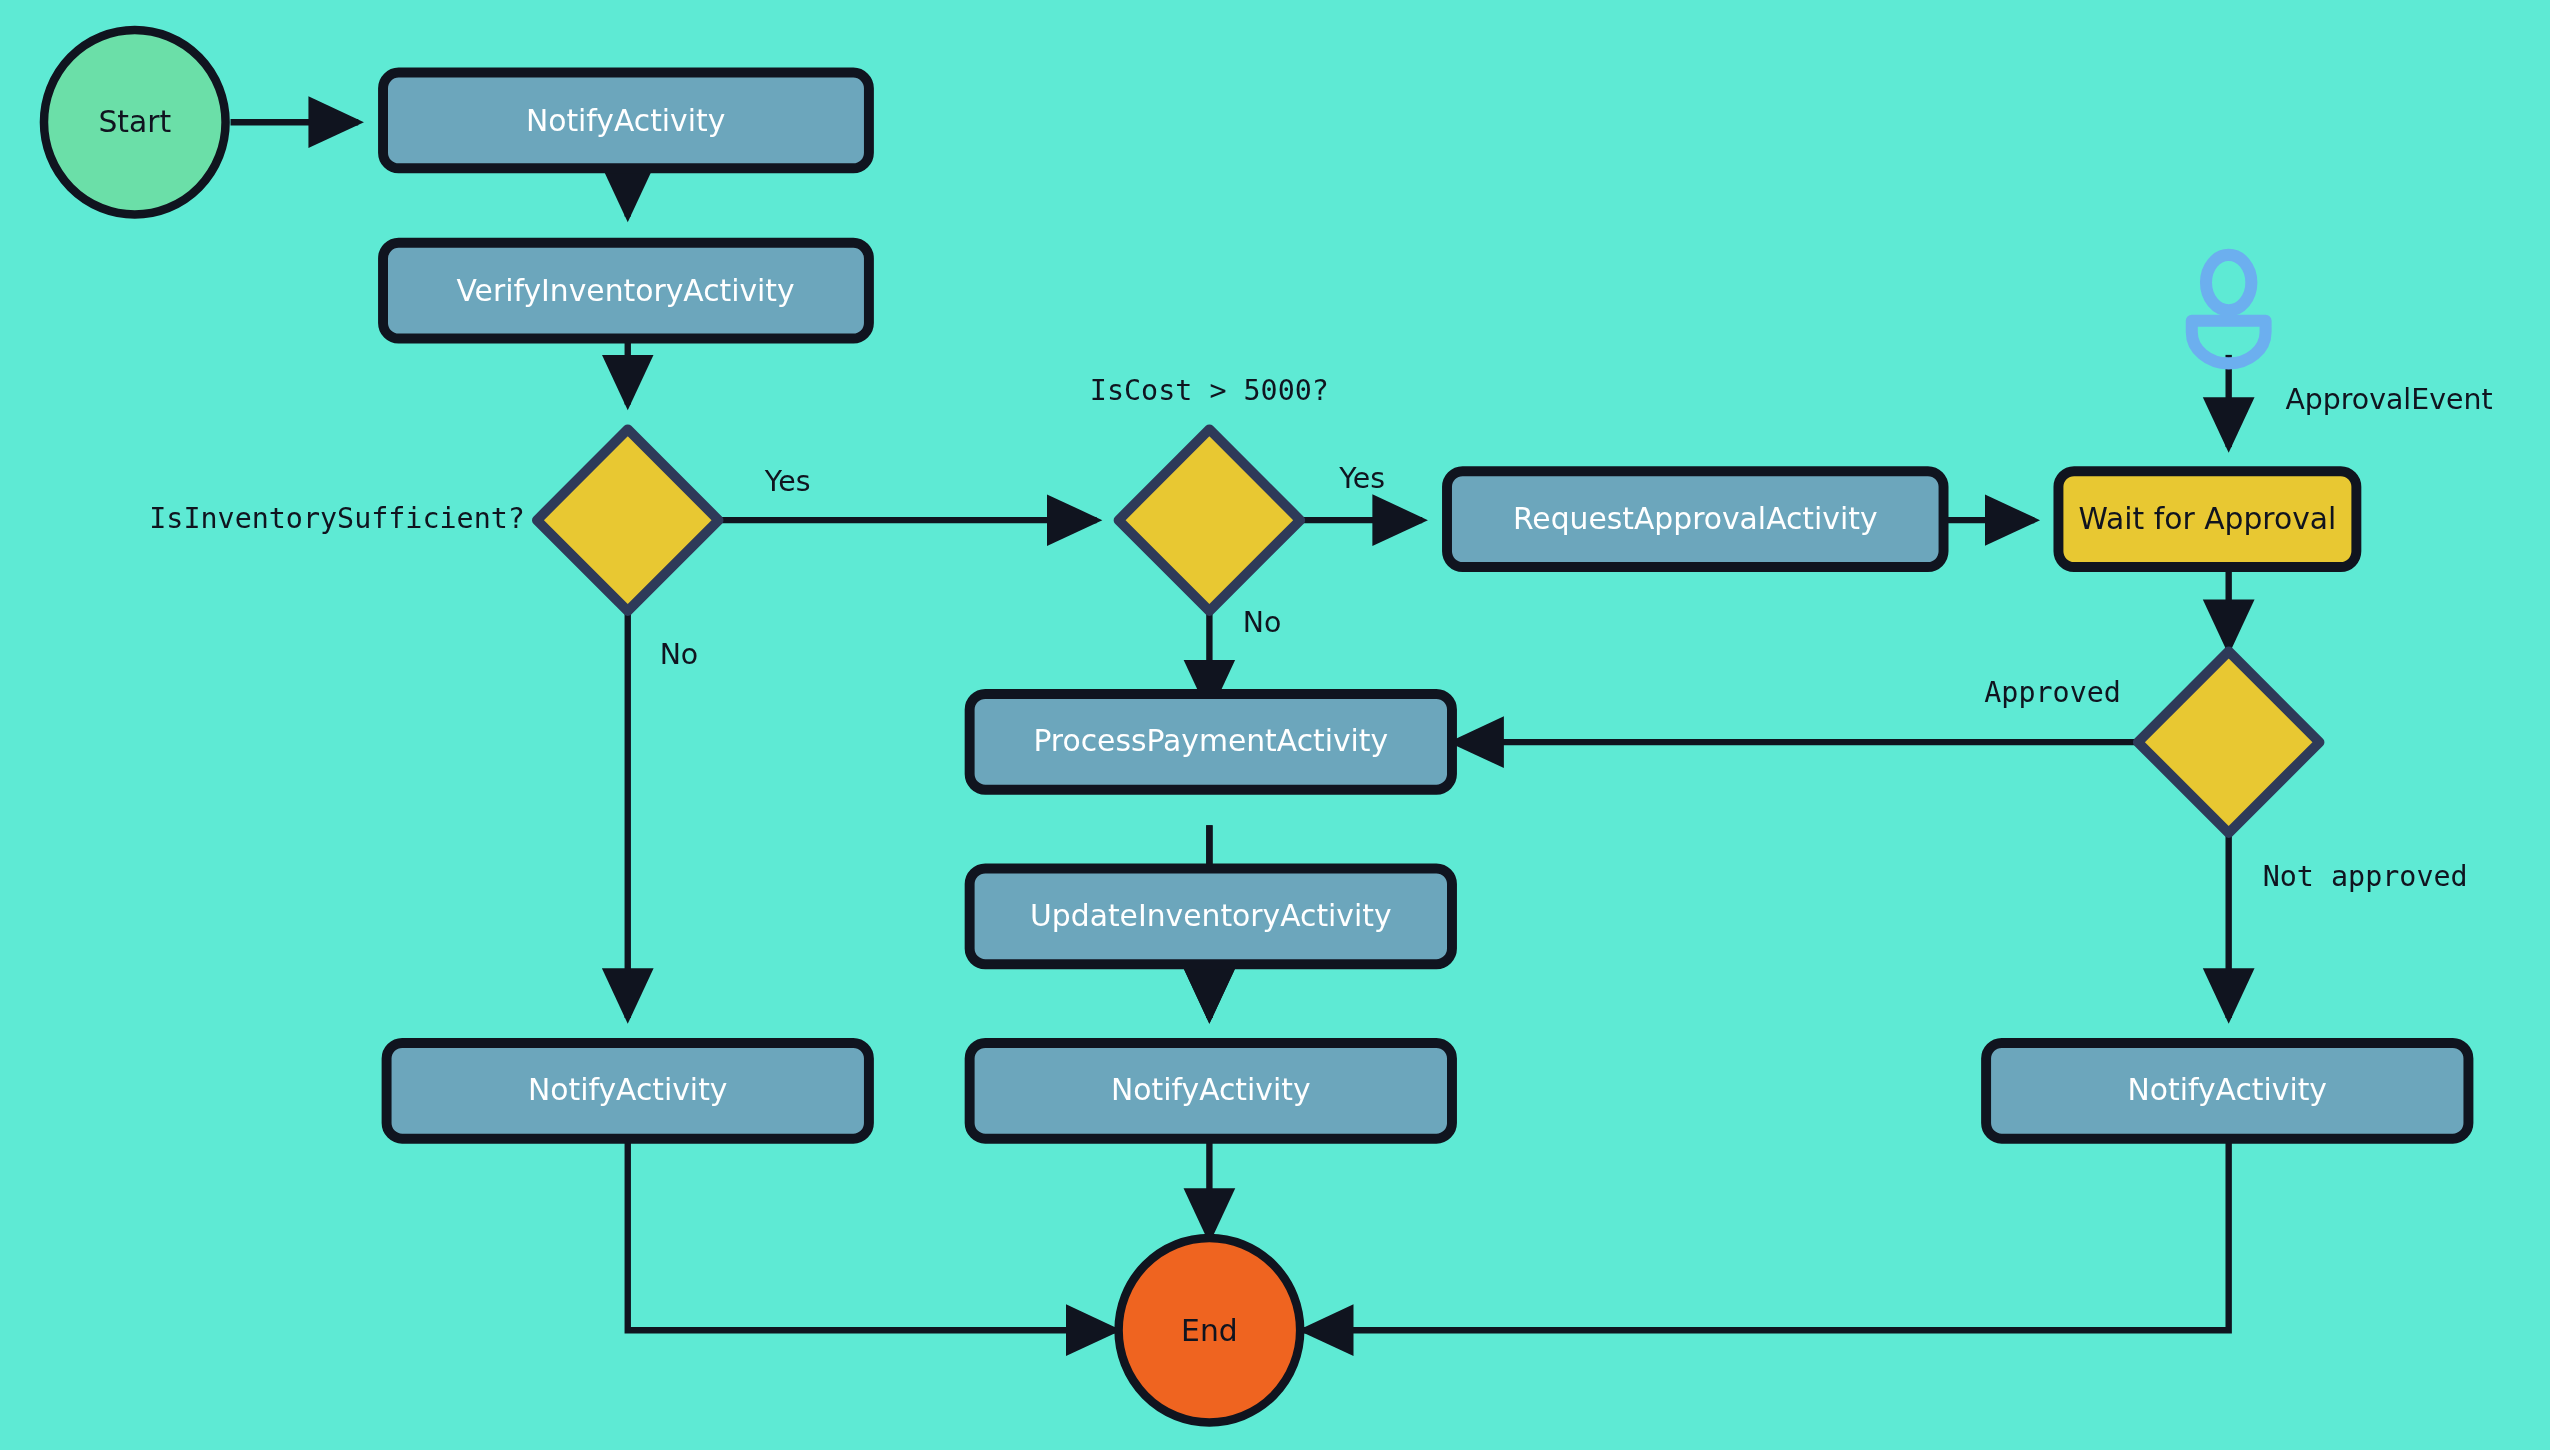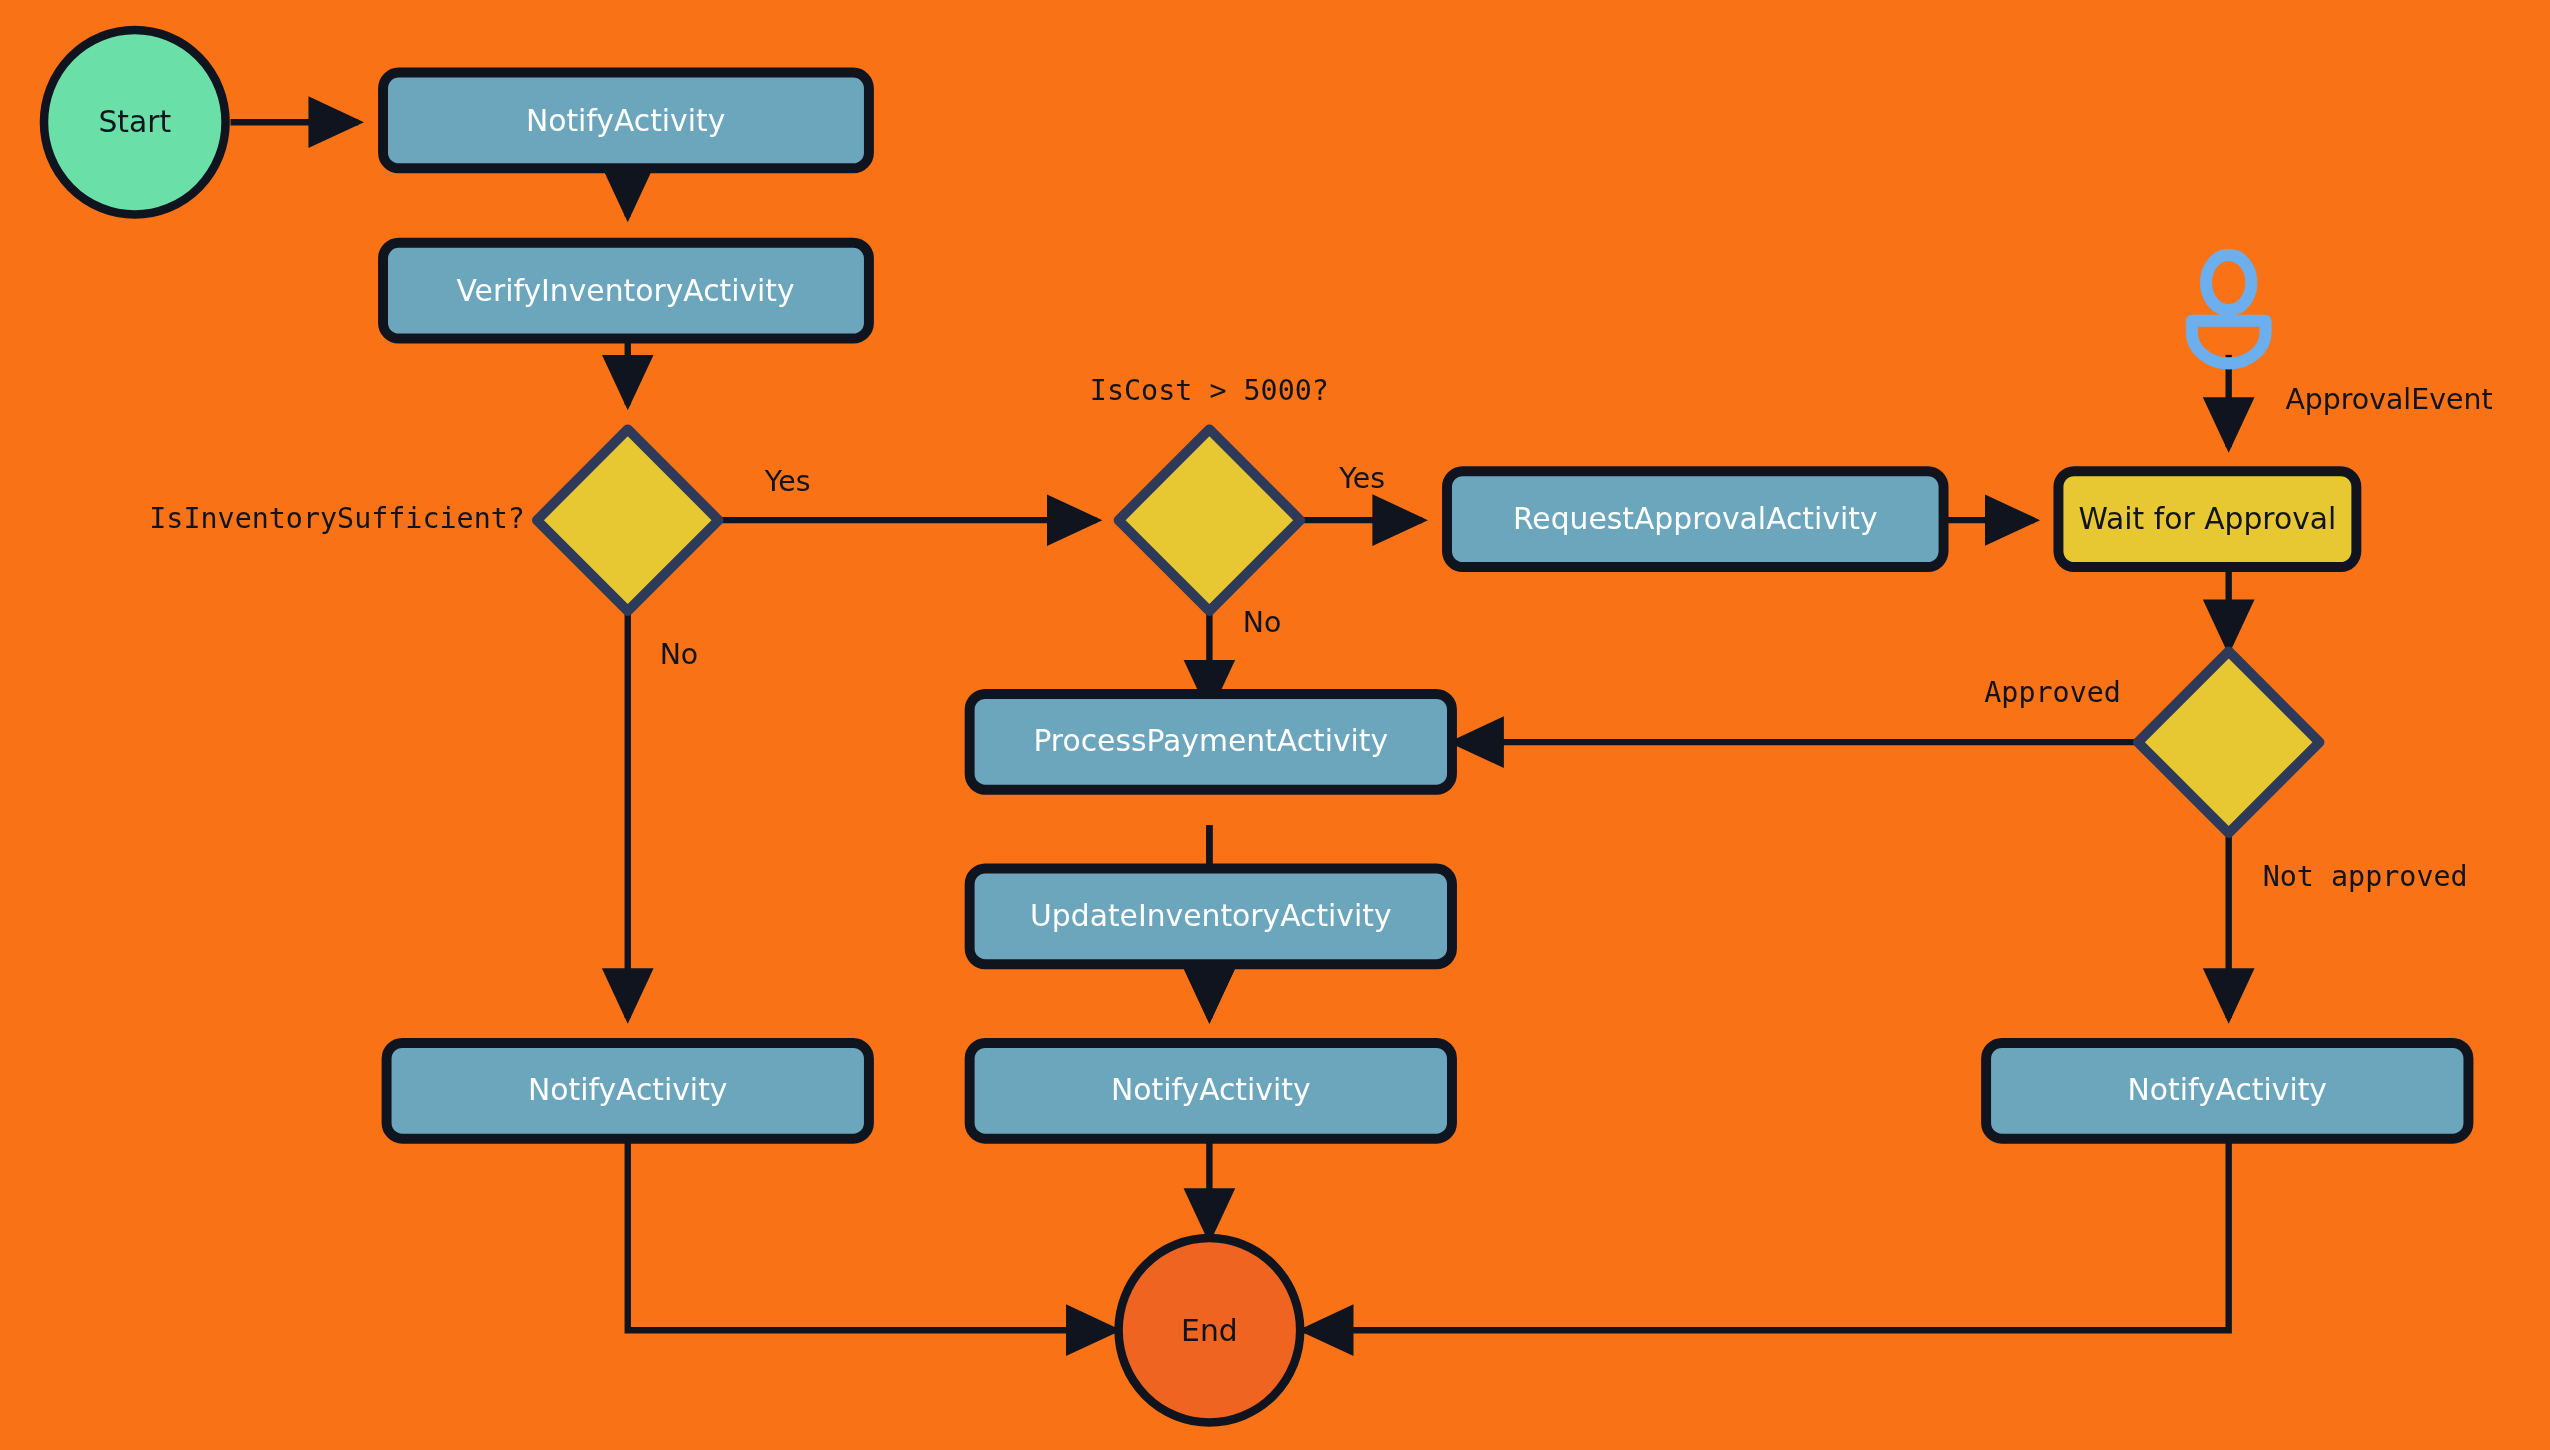--- a/index.html
+++ b/index.html
@@ -1,19 +1,19 @@
 <!DOCTYPE html>
 <html style="font-size:11.4px"><head>
 <meta charset="utf-8">
 <style>
   html,body{margin:0;padding:0;background:#ffffff;}
   #stage{
     position:relative;
     width:2550px;height:1451px;
-    background:#f97316;
+    background:#5eead4;
     overflow:hidden;
     font-family:"DejaVu Sans", sans-serif;
   }
   #flow{position:absolute;left:0;top:0;width:2550px;height:1451px;}
   .node-label{
     font-family:"DejaVu Sans", sans-serif;
     dominant-baseline:middle;
     text-anchor:middle;
   }
   .edge-label{

